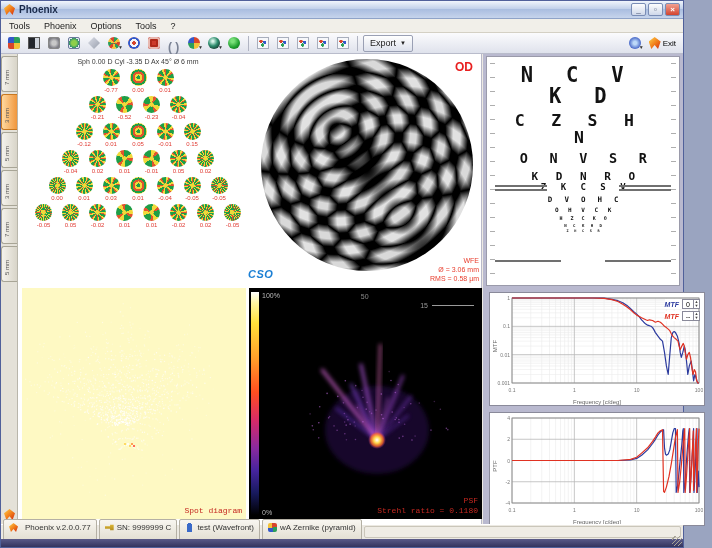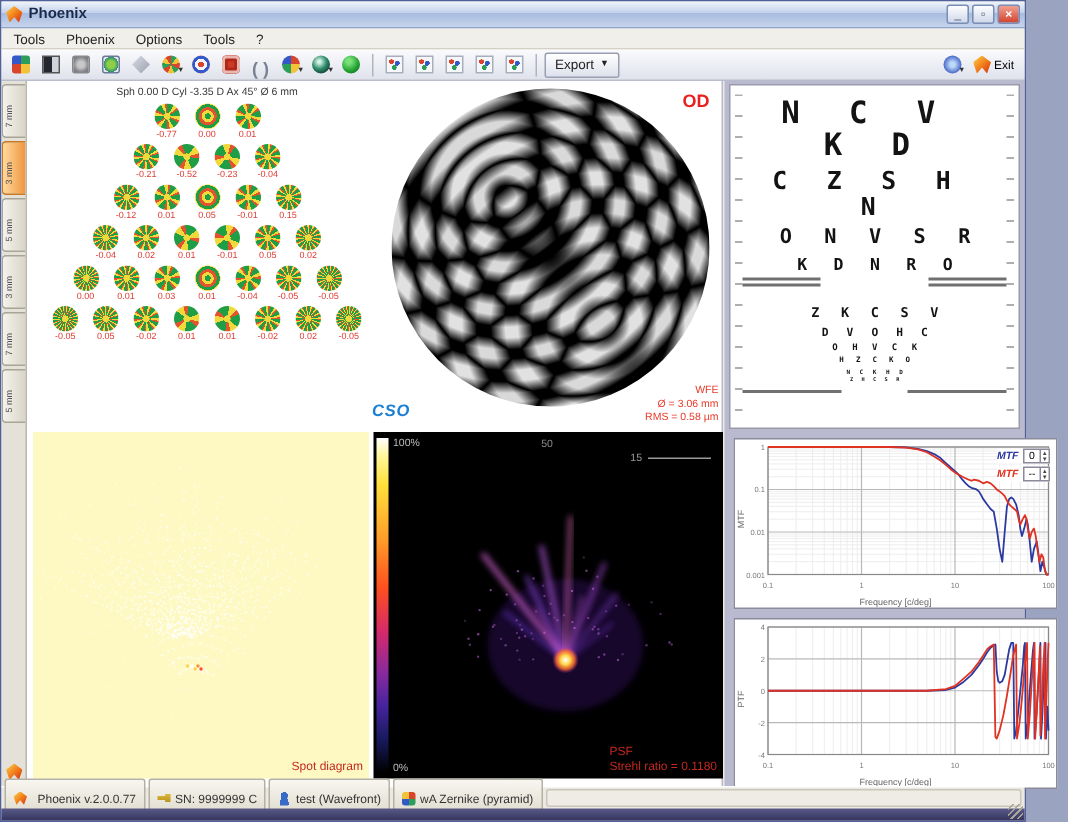--- a/index.html
+++ b/index.html
@@ -81,21 +81,21 @@
     background:
       repeating-radial-gradient(circle at 36% 34%, #f0f0f0 0 7px, #181818 15px 21px, #f0f0f0 29px),
       repeating-radial-gradient(circle at 66% 74%, #ededed 0 9px, #141414 19px 27px, #ededed 37px);
     background-blend-mode:difference; filter:blur(0.4px) contrast(1.05); }
   .od-label { position:absolute; right:8px; top:6px; color:#e82020; font-size:12px; font-weight:bold; }
   .cso-logo { position:absolute; left:228px; top:214px; font-size:11px; font-weight:bold; font-style:italic;
     color:#1b7fd4; background:#fff; padding:0 2px; border-radius:3px; letter-spacing:0.5px; }
   .wfe-info { position:absolute; right:2px; top:202px; text-align:right; font-size:7px; line-height:9px; color:#e83c2c; }
 
   .spot-panel { position:absolute; left:4px; top:234px; width:224px; height:231px; background:#fef9c3; }
-  .panel-tag { position:absolute; right:4px; bottom:3px; color:#c42820; font-size:8px; text-align:left; line-height:10px; }
+  .panel-tag { position:absolute; right:4px; bottom:3px; color:#c42820; font-size:8px; text-align:right; line-height:10px;font-family:Liberation Mono, monospace; }
   .psf-panel { position:absolute; left:231px; top:234px; width:233px; height:231px; background:#000; }
   .colorbar { position:absolute; left:2px; top:4px; bottom:4px; width:8px;
     background:linear-gradient(#ffffff 0%,#fff7a0 5%,#ffe03a 14%,#ff9e2a 30%,#ff4e20 45%,#d42a6a 58%,#8a2a9e 70%,#46249e 80%,#181a5e 90%,#000 100%); }
   .cb-top { position:absolute; left:13px; top:4px; color:#bbb; font-size:7px; }
   .cb-bottom { position:absolute; left:13px; bottom:3px; color:#bbb; font-size:7px; }
   .psf-ang { position:absolute; left:48%; top:5px; color:#8a8a8a; font-size:7px; }
   .psf-ruler { position:absolute; right:8px; top:14px; color:#9a9a9a; font-size:7px; display:flex; align-items:center; gap:4px; }
   .psf-ruler .bar { width:42px; height:1px; background:#9a9a9a; }
 
   
@@ -116,21 +116,21 @@
   .leg-row { display:flex; align-items:center; gap:3px; background:#fff; }
   .leg-name { font-size:7px; font-weight:bold; font-style:italic; }
   .leg-box { width:18px; height:10px; border:1px solid #8a8a9a; font-size:7px; text-align:center; line-height:9px; background:#fff; position:relative; padding-right:6px; }
   .leg-box .sp { position:absolute; right:0; top:0; bottom:0; width:6px; border-left:1px solid #8a8a9a;
     font-size:4px; line-height:4px; color:#444; text-align:center; }
 
   
   .statusbar { position:absolute; left:0; right:0; bottom:8px; height:15px; background:#ece9e2; border-top:1px solid #fff;
     display:flex; align-items:center; padding:1px 2px; gap:2px; }
   .sb-seg { height:12px; border:1px solid #b4b0a4; border-radius:2px; background:linear-gradient(#f8f6f0,#dedacc);
-    font-size:8px; color:#333; display:flex; align-items:center; gap:3px; padding:12px 5px; }
+    font-size:8px; color:#333; display:flex; align-items:flex-end; gap:3px; padding:12px 5px; }
   .sb-fill { flex:1; height:12px; border:1px solid #cac6ba; border-radius:2px; background:#efece5; }
   .grip { position:absolute; right:1px; bottom:1px; width:10px; height:10px;
     background:repeating-linear-gradient(135deg,transparent 0 2px,#a8a496 2px 3px); }
   .bottomedge { position:absolute; left:0; right:0; bottom:0; height:8px; background:linear-gradient(#5a5a88,#34345e); }
   .sb-ico { width:9px; height:9px; flex:0 0 auto; }
   .person-ico { background:radial-gradient(circle at 50% 28%,#3a6ac8 0 2.4px,transparent 2.5px),
                 radial-gradient(ellipse at 50% 85%,#3a6ac8 0 45%,transparent 46%); }
   .key-ico { background:linear-gradient(#e8c23a,#a8821a); clip-path:polygon(0 35%,60% 35%,60% 20%,100% 20%,100% 80%,60% 80%,60% 65%,0 65%); }
   .win-ico { background:conic-gradient(#d8452c 25%,#2c9e5a 0 50%,#3458c8 0 75%,#f2c23a 0); border-radius:2px; }
 </style>
@@ -1638,21 +1638,21 @@
   </div>
 
   <div class="rightpanel" data-name="right-panel">
     <div class="acuity-card" data-name="acuity-chart-panel">
       <div class="ac-ruler l" data-name="acuity-ruler-left"></div>
       <div class="ac-ruler r" data-name="acuity-ruler-right"></div>
       <div class="acuity-rows" id="acrows">
           <div class="ac-row" data-name="acuity-row-2" style="font-size: 20.5px; margin-bottom: 7px; letter-spacing: 0.5em;">N C V K D</div>
           <div class="ac-row" data-name="acuity-row-3" style="font-size: 16.5px; margin-bottom: 6px; letter-spacing: 0.5em;">C Z S H N</div>
           <div class="ac-row" data-name="acuity-row-4" style="font-size: 13.5px; margin-bottom: 5px; letter-spacing: 0.5em;">O N V S R</div>
-          <div class="ac-row" data-name="acuity-row-5" style="font-size: 11px; margin-bottom: 23px; letter-spacing: 0.5em;">K D N R O</div>
+          <div class="ac-row" data-name="acuity-row-5" style="font-size: 11px; margin-bottom: 1px; letter-spacing: 0.5em;">K D N R O</div>
           <div class="ac-row" data-name="acuity-row-6" style="font-size: 9px; margin-bottom: 4px; letter-spacing: 0.5em;">Z K C S V</div>
           <div class="ac-row" data-name="acuity-row-7" style="font-size: 7.5px; margin-bottom: 4px; letter-spacing: 0.5em;">D V O H C</div>
           <div class="ac-row" data-name="acuity-row-8" style="font-size: 6px; margin-bottom: 3px; letter-spacing: 0.5em;">O H V C K</div>
           <div class="ac-row" data-name="acuity-row-9" style="font-size: 5px; margin-bottom: 3px; letter-spacing: 0.5em;">H Z C K O</div>
           <div class="ac-row" data-name="acuity-row-10" style="font-size: 4px; margin-bottom: 2px; letter-spacing: 0.5em;">N C K H D</div>
           <div class="ac-row" data-name="acuity-row-11" style="font-size: 3.5px; margin-bottom: 0px; letter-spacing: 0.5em;">Z H C S R</div>
         </div>
       <div class="ac-bar" style="left:8px;top:128px;width:52px;height:2px" data-name="acuity-bar"></div>
       <div class="ac-bar" style="left:8px;top:132px;width:52px;height:2px" data-name="acuity-bar"></div>
       <div class="ac-bar" style="right:8px;top:128px;width:52px;height:2px" data-name="acuity-bar"></div>

